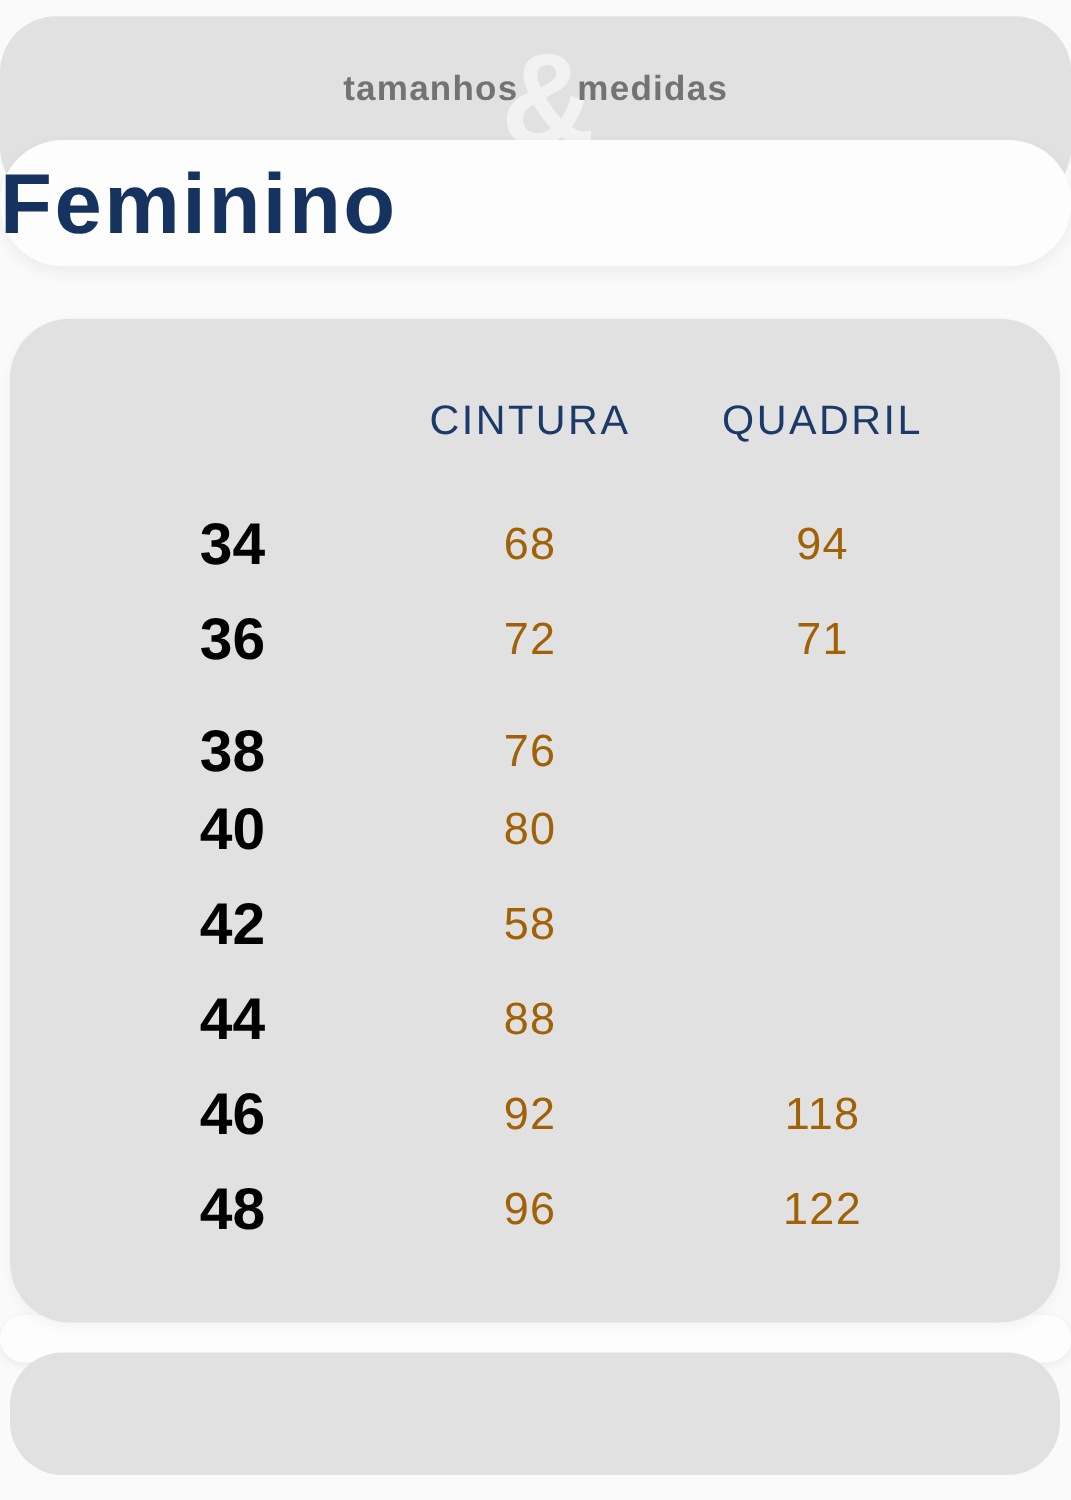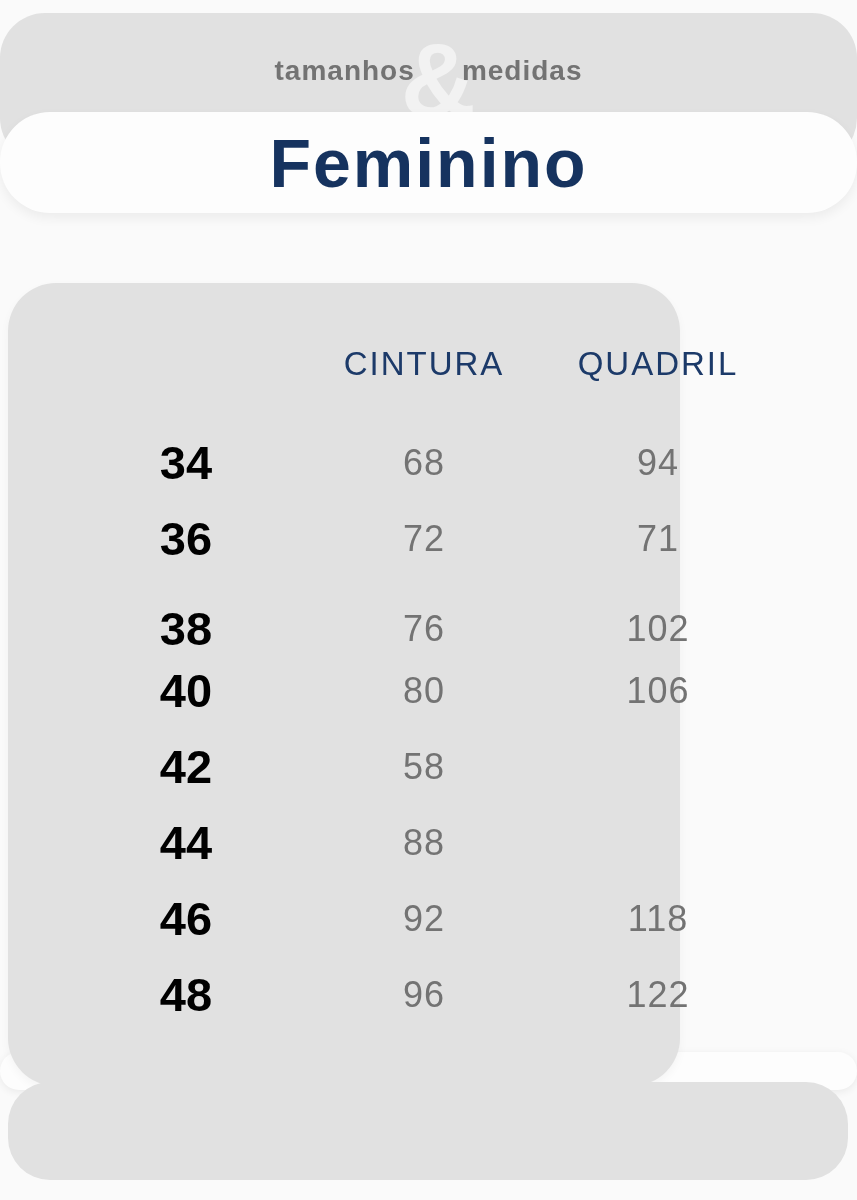--- a/index.html
+++ b/index.html
@@ -38,38 +38,37 @@
     margin:0 -14px;
     z-index:1;
   }
   
   .section-pill {
     position:absolute; left:0; top:112px;
     width:857px; height:101px;
     background:#fdfdfd;
     border-radius:50px;
     box-shadow:0 5px 12px rgba(0,0,0,0.06);
-    display:flex; align-items:center; justify-content:center;
+    display:flex; align-items:center; justify-content:flex-start;
     z-index:2;
   }
   .section-title {
     font-size:68px;
     font-weight:bold;
     color:#16335f;
     letter-spacing:2px;
   }
   
   .table-card {
     position:absolute; left:8px; top:255px;
-    width:672px; height:803px;
+    width:840px; height:803px;
     background:#e1e1e1;
     border-radius:48px;
     box-shadow:0 4px 10px rgba(0,0,0,0.04);
     z-index:1;
-    margin-top:28px;
   }
   .col-head {
     position:absolute; top:62px;
     transform:translateX(-50%);
     font-size:33px;
     letter-spacing:2px;
     color:#1c3a69;
     white-space:nowrap;
   }
   .col-head.cintura { left:416px; }
@@ -82,21 +81,21 @@
     transform:translateX(-50%);
     line-height:76px;
     white-space:nowrap;
   }
   .size-cell {
     left:178px;
     font-size:47px;
     font-weight:bold;
     color:#000000;
   }
-  .val-cell { font-size:36px; color:#737373; letter-spacing:1px; }
+  .val-cell { font-size:36px; color:#a16207; letter-spacing:1px; }
   .val-cell.c2 { left:416px; }
   .val-cell.c3 { left:650px; }
   
   .bottom-pill {
     position:absolute; left:0; top:1052px;
     width:857px; height:38px;
     background:#fdfdfd;
     border-radius:19px;
     box-shadow:0 2px 8px rgba(0,0,0,0.07);
     z-index:0;
@@ -136,26 +135,24 @@
       <span class="val-cell c3">94</span>
     </div>
     <div class="trow" style="top:218px">
       <span class="size-cell">36</span>
       <span class="val-cell c2">72</span>
       <span class="val-cell c3">71</span>
     </div>
     <div class="trow" style="top:308px">
       <span class="size-cell">38</span>
       <span class="val-cell c2">76</span>
-      <span class="val-cell c3">102</span>
     </div>
     <div class="trow" style="top:370px">
       <span class="size-cell">40</span>
       <span class="val-cell c2">80</span>
-      <span class="val-cell c3">106</span>
     </div>
     <div class="trow" style="top:446px">
       <span class="size-cell">42</span>
       <span class="val-cell c2">58</span>
     </div>
     <div class="trow" style="top:522px">
       <span class="size-cell">44</span>
       <span class="val-cell c2">88</span>
     </div>
     <div class="trow" style="top:598px">

